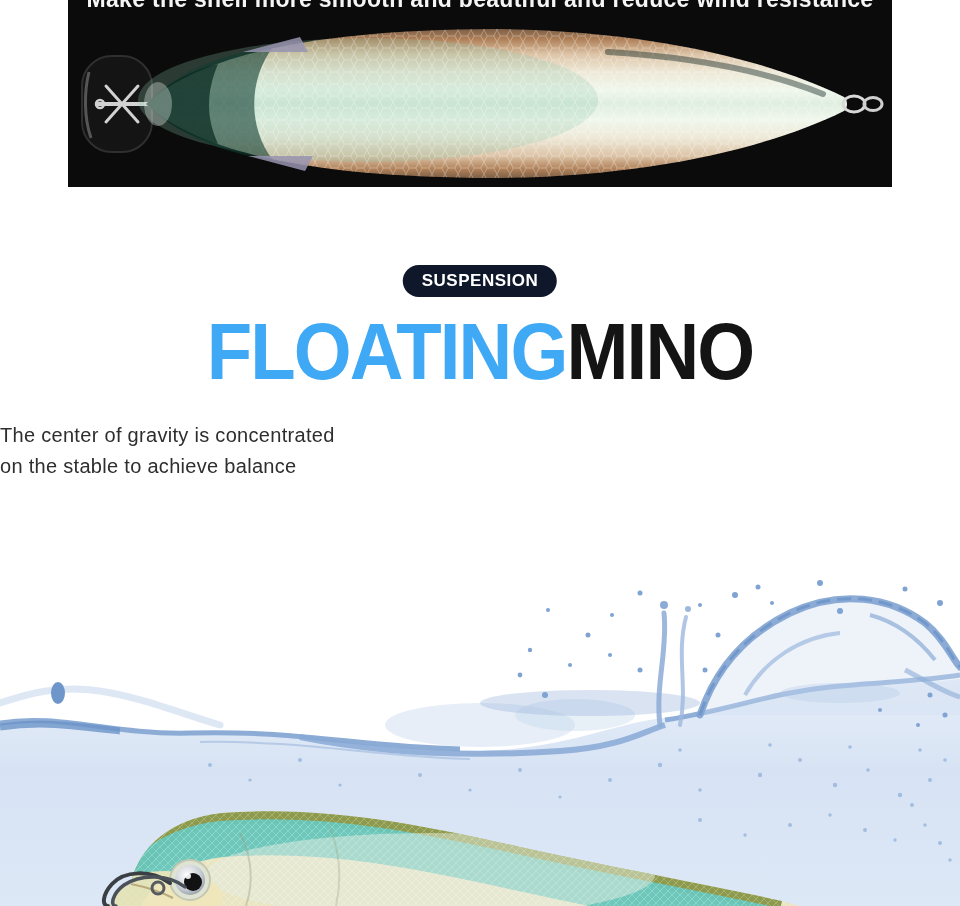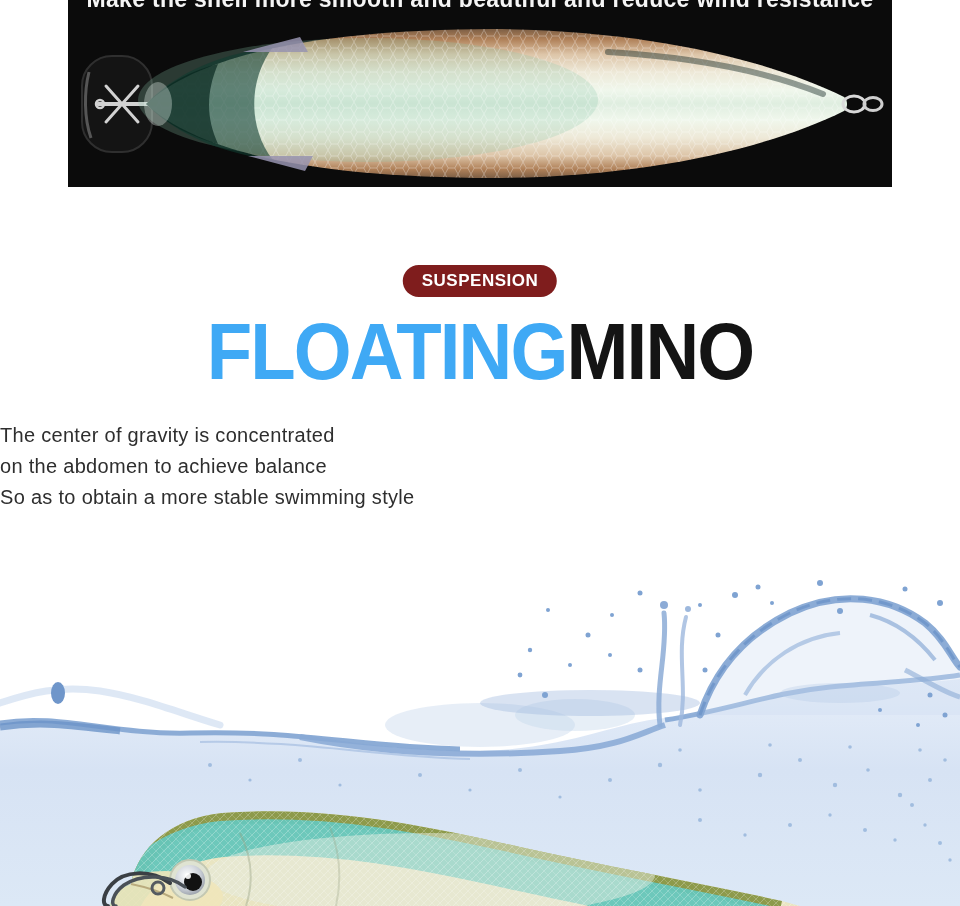--- a/index.html
+++ b/index.html
@@ -15,21 +15,21 @@
   .banner-caption{
     position:absolute;top:-14px;left:0;width:100%;
     text-align:center;color:#f5f5f5;font-size:23px;font-weight:700;
     letter-spacing:.3px;white-space:nowrap;
   }
   .banner svg{position:absolute;left:0;top:0;}
   
   .badge{
     position:absolute;top:265px;left:50%;transform:translateX(-50%);
     height:32px;line-height:32px;padding:0 19px;border-radius:16px;
-    background:#7f1d1d;color:#ffffff;font-size:17px;font-weight:700;
+    background:#0f172a;color:#ffffff;font-size:17px;font-weight:700;
     letter-spacing:.5px;
   }
   .title{
     position:absolute;top:312px;left:0;width:100%;margin:0;
     text-align:center;font-size:80px;line-height:80px;font-weight:900;
     letter-spacing:-2px;transform:scaleX(.93);white-space:nowrap;
   }
   .title .hl{color:#3fa9f5;}
   .title .dk{color:#141414;}
   .desc{
@@ -102,22 +102,21 @@
     </g>
   </svg>
 </div>
 
 <div class="badge">SUSPENSION</div>
 
 <h1 class="title"><span class="hl">FLOATING</span><span class="dk">MINO</span></h1>
 
 <div class="desc">
   <div>The center of gravity is concentrated</div>
-  <div>on the abdomen to achieve balance</div>
-  <div>So as to obtain a more stable swimming style</div>
+  <div>on the stable to achieve balance</div>
 </div>
 
 <div class="water">
   <svg width="960" height="331" viewBox="0 0 960 331">
     <defs>
       <linearGradient id="waterGrad" x1="0" y1="0" x2="0" y2="1">
         <stop offset="0%" stop-color="#e6eef9"></stop>
         <stop offset="40%" stop-color="#d7e3f4"></stop>
         <stop offset="100%" stop-color="#dce8f6"></stop>
       </linearGradient>

